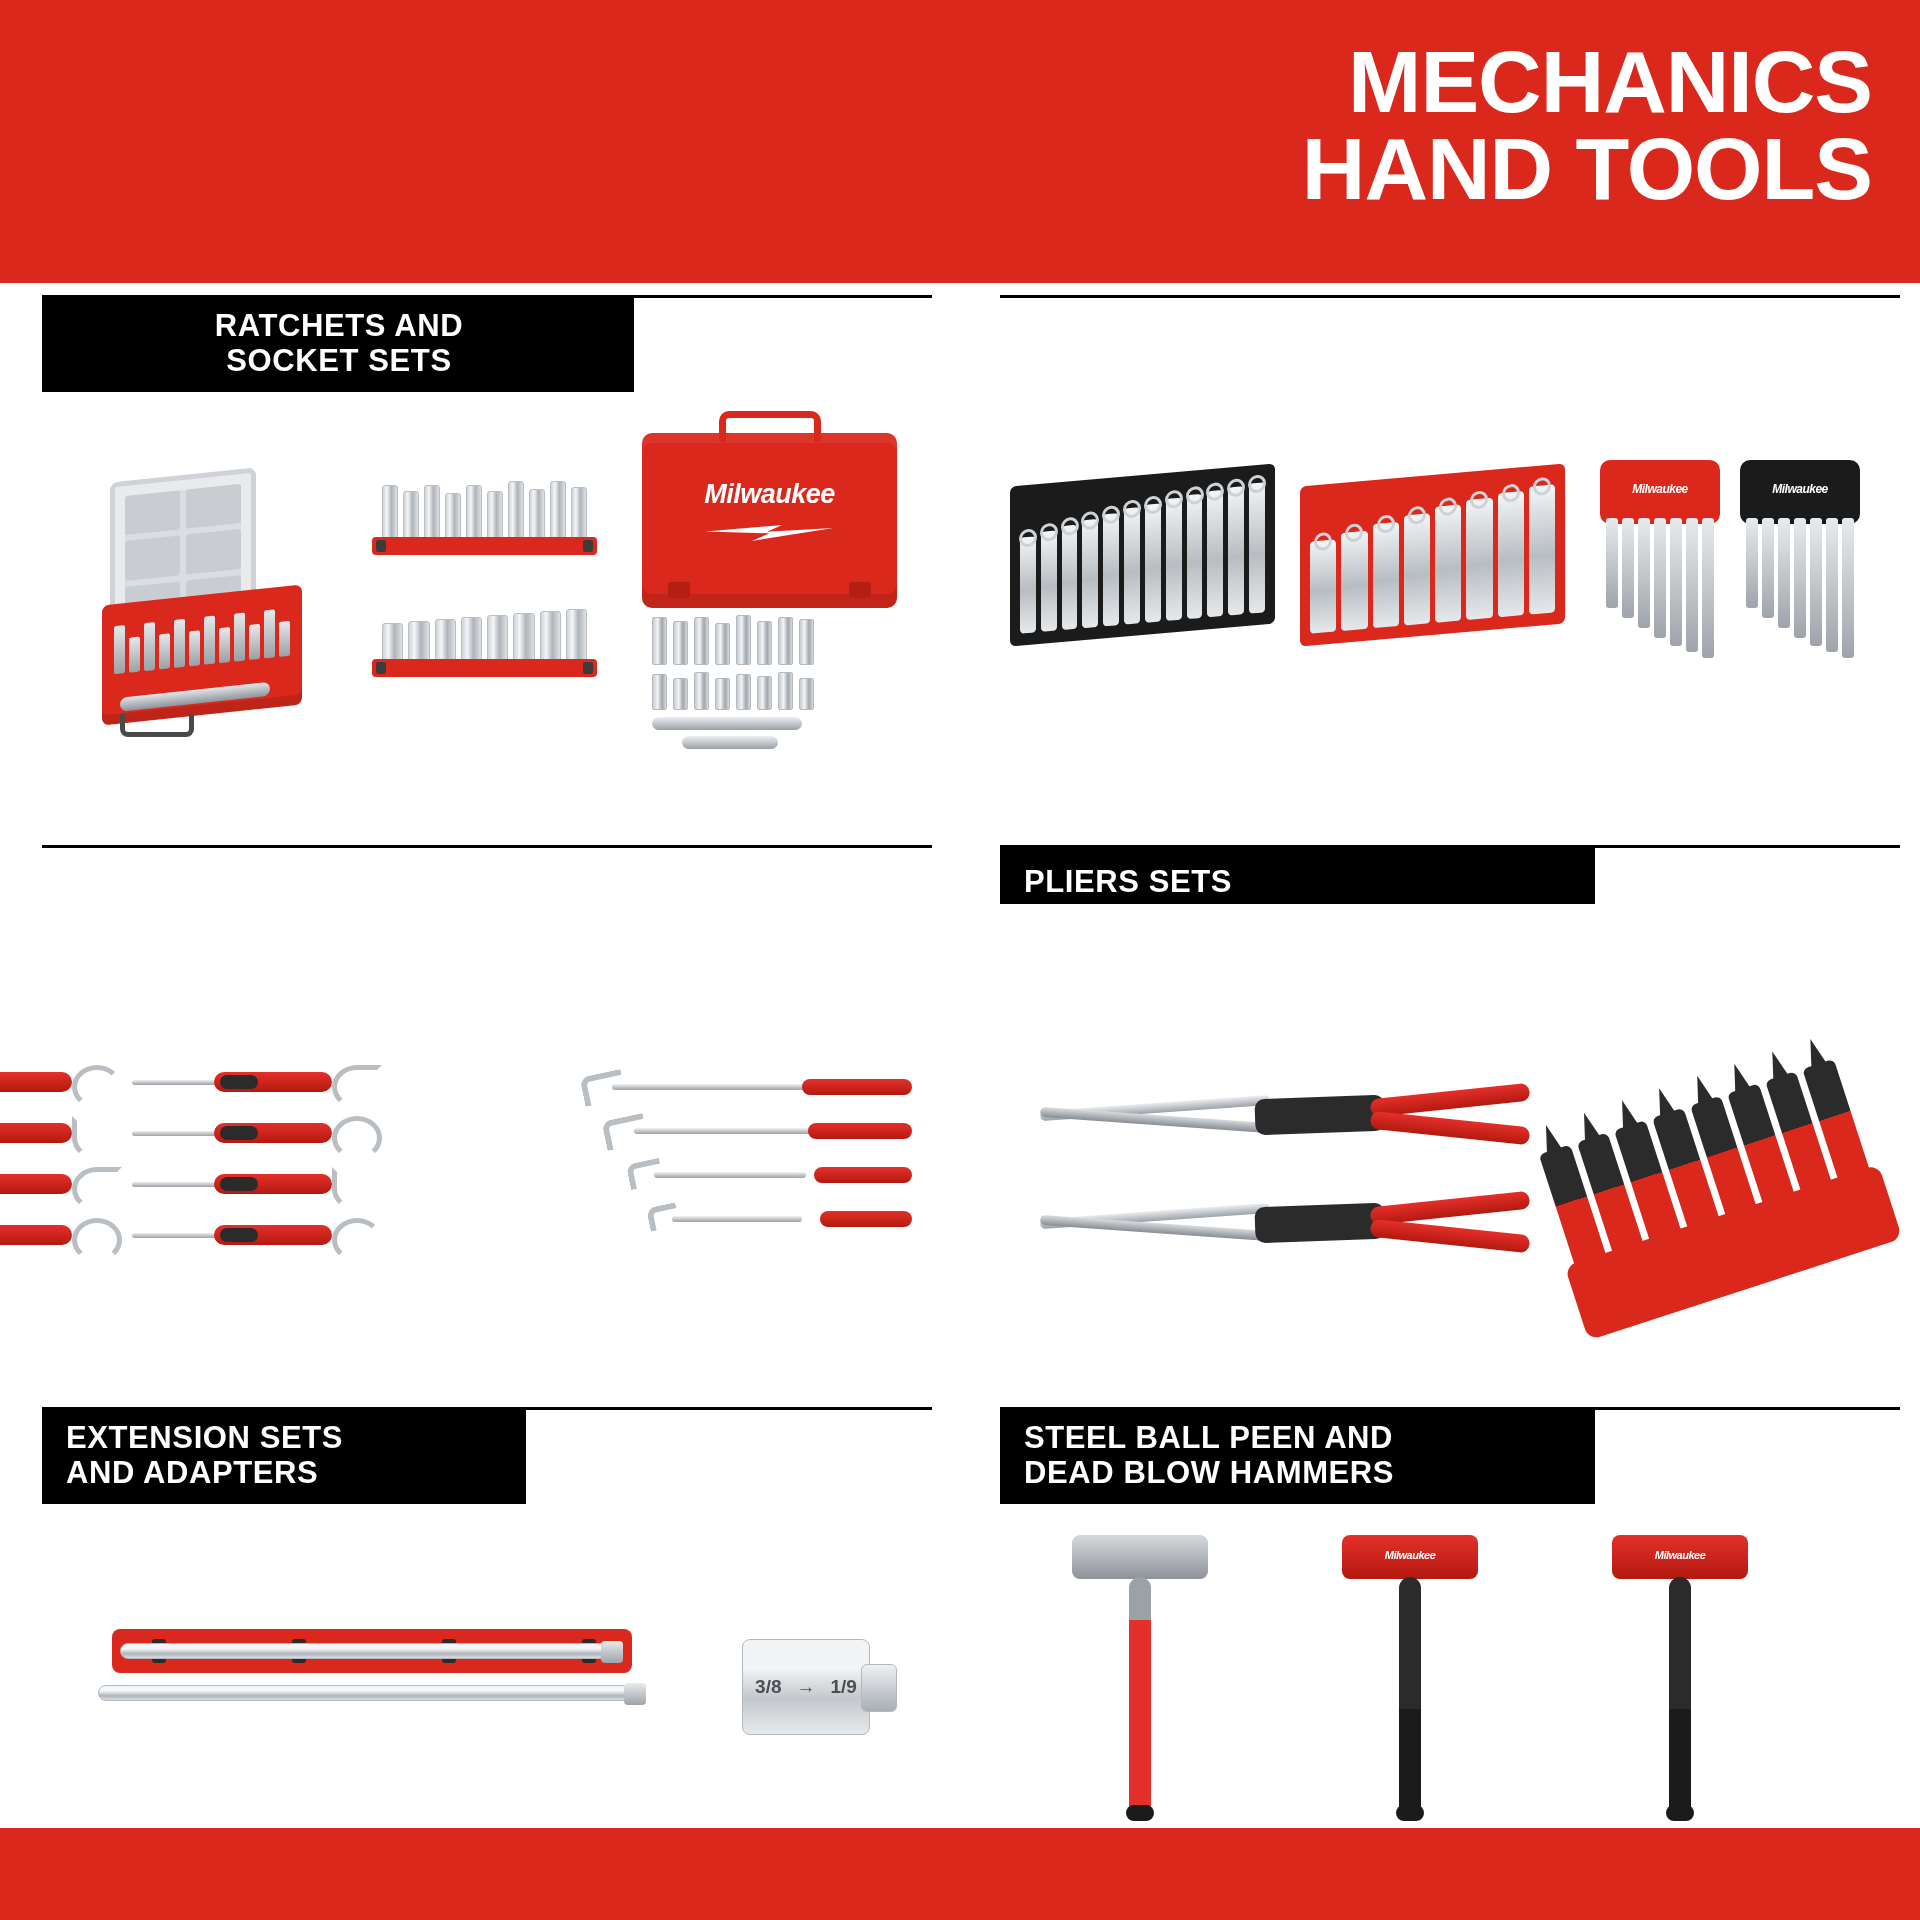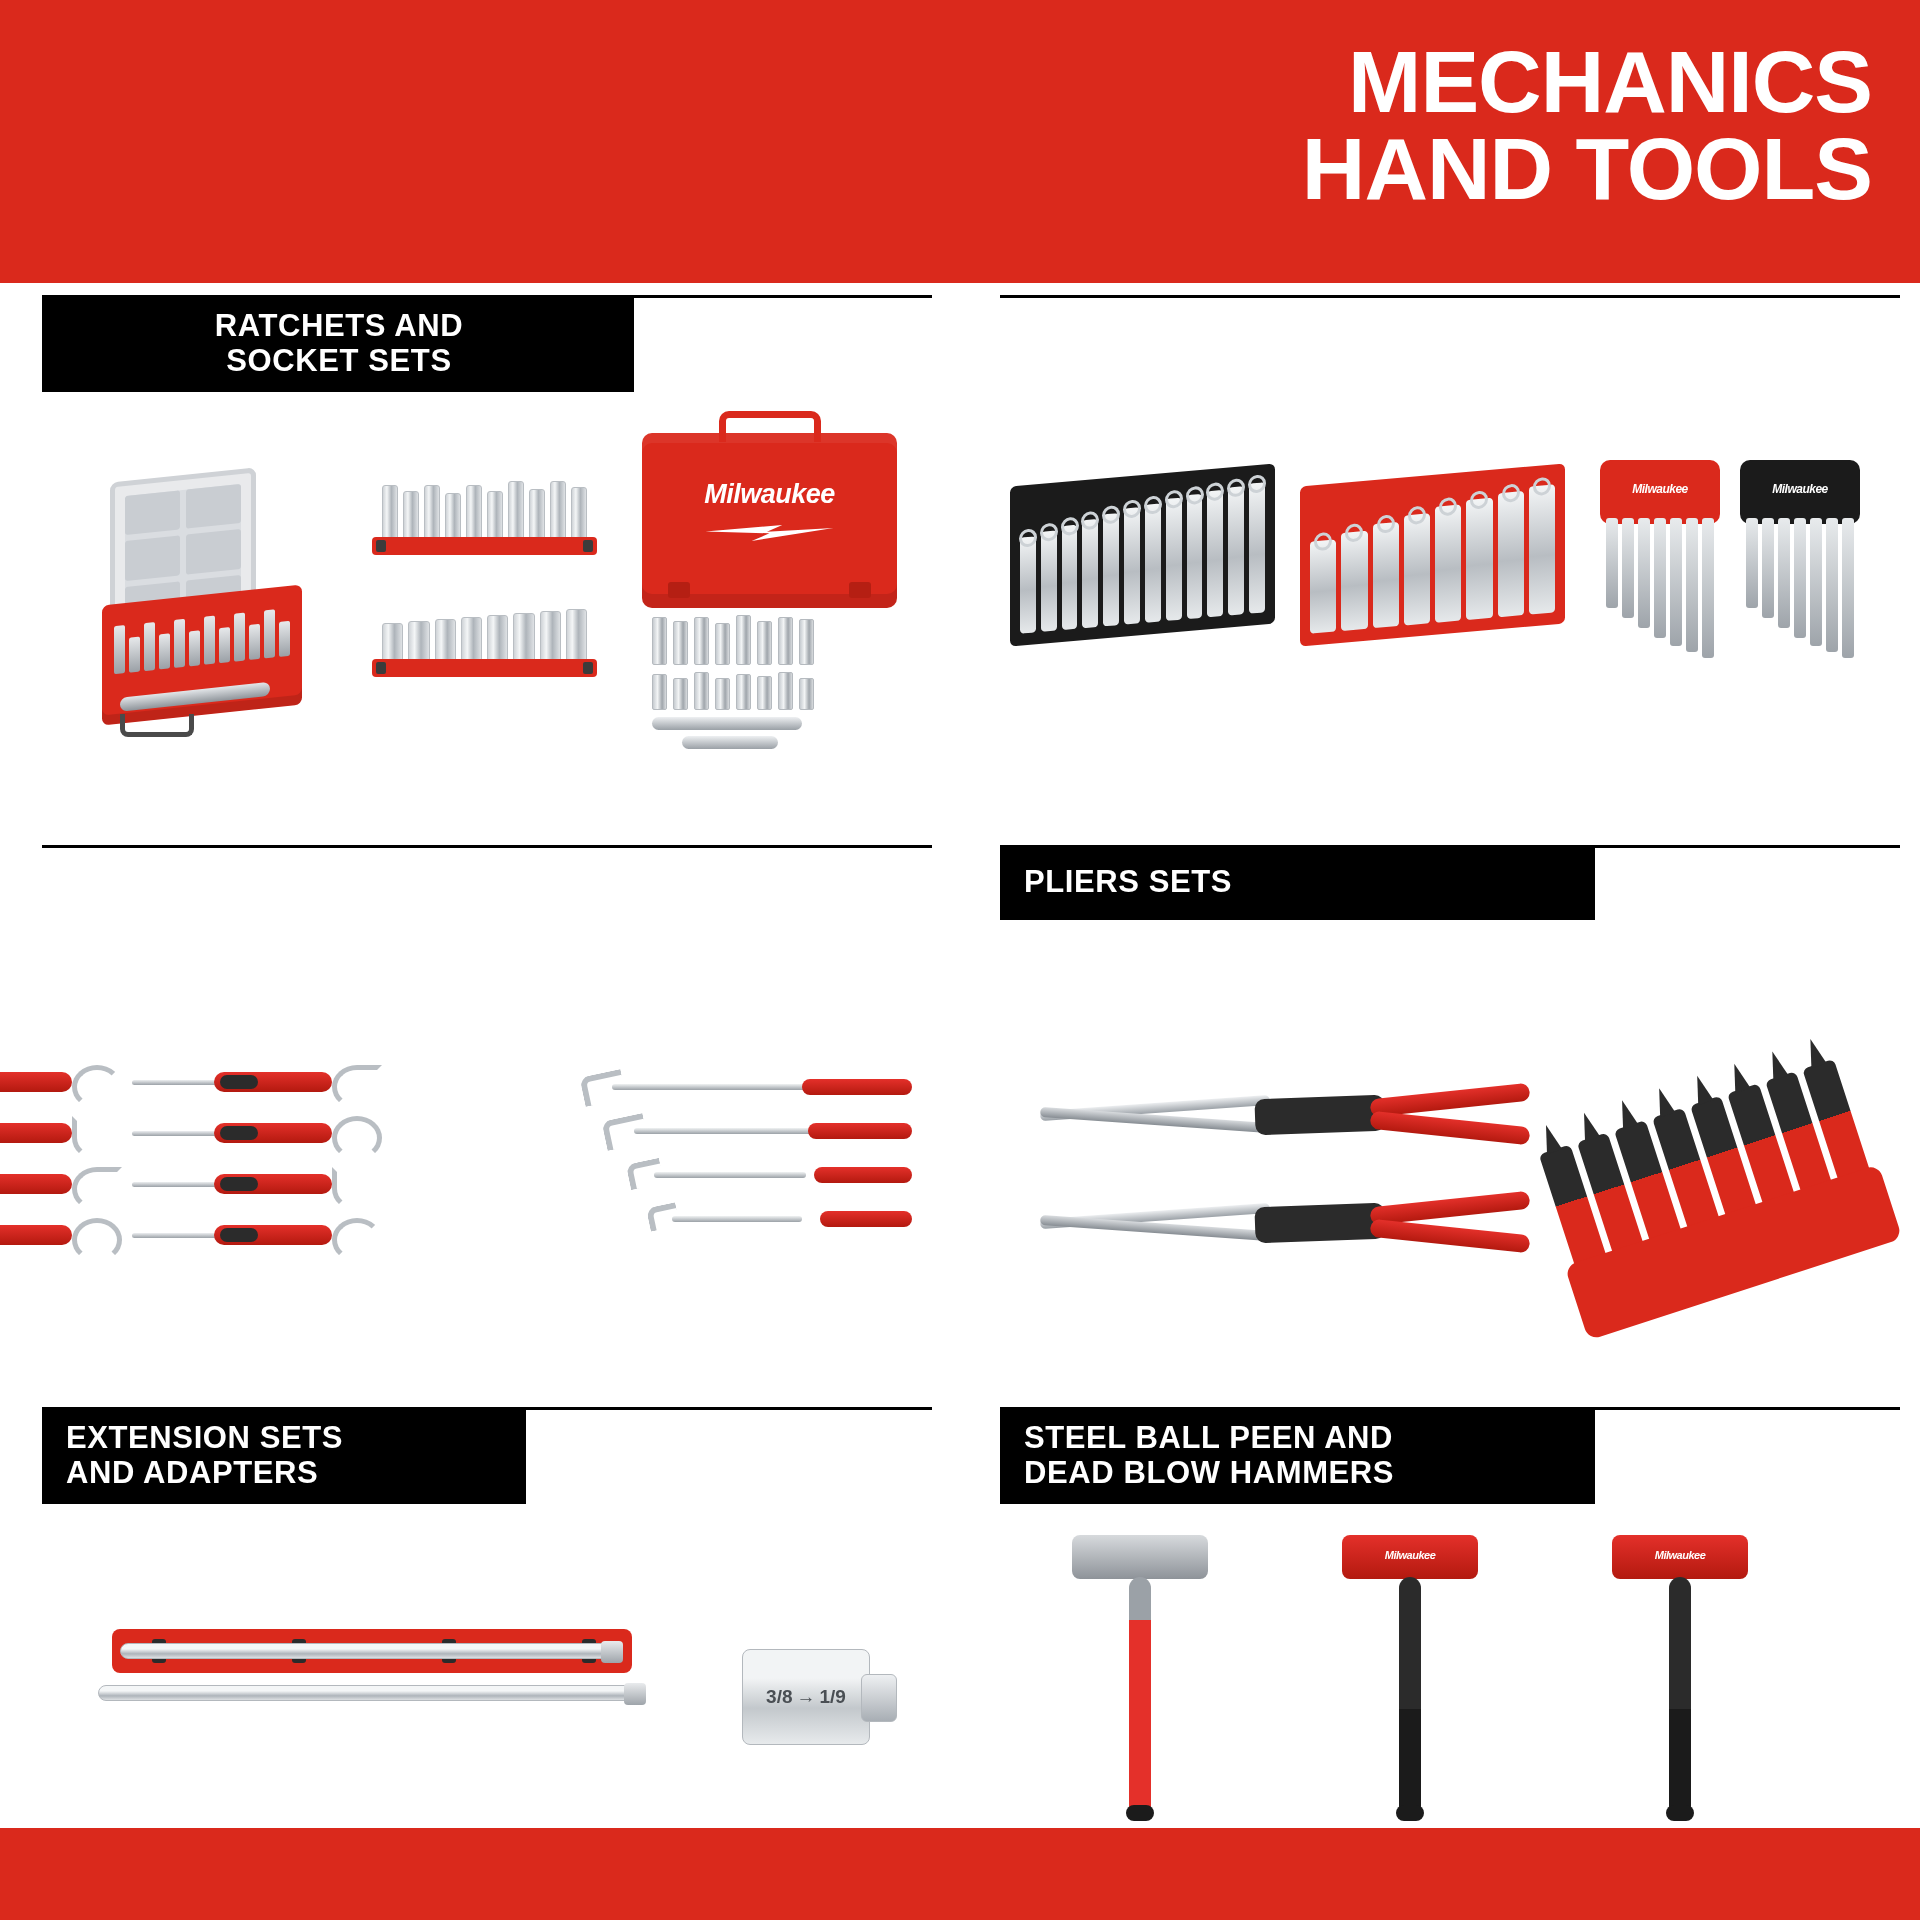--- a/index.html
+++ b/index.html
@@ -629,21 +629,21 @@
             <div class="bar" style="left:90px; width:130px;"></div>
             <div class="grip" style="width:92px;"></div>
           </div>
         </div>
 
       </div>
     </div>
 
     <div class="section sec-col-right sec-row-2">
       <div class="rule"></div>
-      <div class="sec-title title-w-pliers" style="padding-top:20px; padding-bottom:20px;">PLIERS SETS</div>
+      <div class="sec-title title-w-pliers" style="padding-top:20px; padding-bottom:4px;">PLIERS SETS</div>
       <div class="sec-body">
 
         <div class="plier" style="left:40px; top:130px; width:500px;">
           <div class="jaw"></div>
           <div class="jaw2"></div>
           <div class="body"></div>
           <div class="handleA"></div>
           <div class="handleB"></div>
         </div>
 
@@ -686,21 +686,21 @@
             <div class="clip" style="left:470px;"></div>
           </div>
           <div class="ext-rod" style="left:30px; top:14px; width:500px;">
             <div class="sq"></div>
           </div>
           <div class="ext-rod" style="left:8px; top:56px; width:545px;">
             <div class="sq"></div>
           </div>
         </div>
 
-        <div class="adapter" style="left:700px; top:132px;">
+        <div class="adapter" style="left:700px; top:122px;gap:11px;">
           <span>3/8</span>
           <span style="margin:0 4px;">→</span>
           <span>1/9</span>
           <div class="stub"></div>
         </div>
 
       </div>
     </div>
 
     <div class="section sec-col-right sec-row-3">

